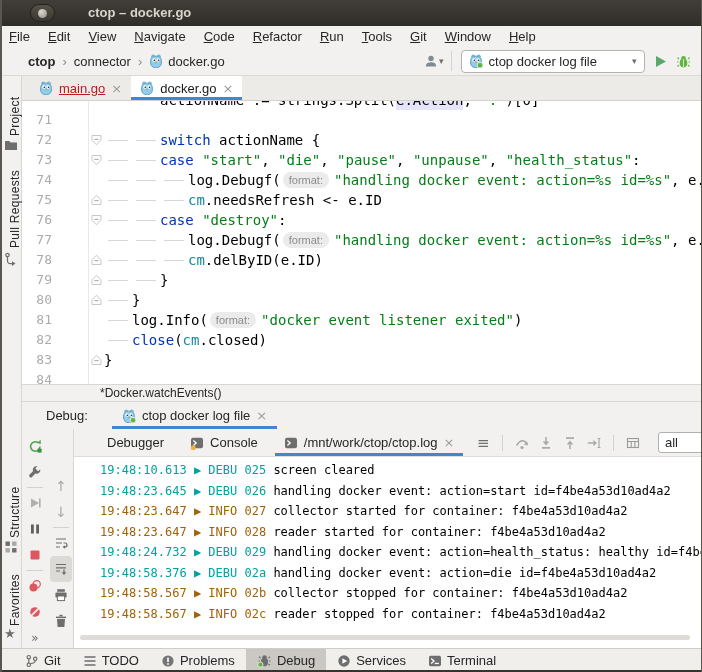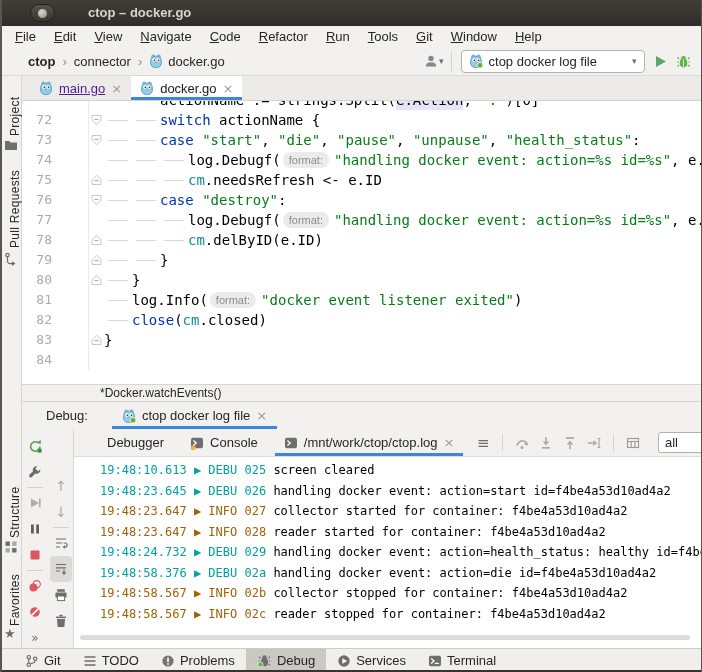--- a/index.html
+++ b/index.html
@@ -15,21 +15,21 @@
             background:linear-gradient(#413d38,#302d29);}
   .win-btn{position:absolute;left:30px;top:4px;width:25px;height:18px;border-radius:9px;
            background:linear-gradient(#565249,#3a3731);border:1px solid #24221f;}
   .win-btn i{position:absolute;left:7px;top:4px;width:9px;height:9px;border-radius:50%;
              background:radial-gradient(circle at 35% 30%,#ddd9d1,#8f8b83);}
   #win-title{position:absolute;left:88px;top:0;line-height:26px;color:#d9d5cd;
              font-size:13px;font-weight:bold;}
 
   
   #menubar{position:absolute;left:0;top:26px;width:702px;height:21px;background:#f3f1ef;
-           padding-left:6px;white-space:nowrap;}
+           white-space:nowrap;}
   .menu-item{display:inline-block;padding:0 9px;line-height:21px;font-size:13px;color:#262626;cursor:default;}
   .menu-item::first-letter{text-decoration:underline;}
 
   
   #toolbar{position:absolute;left:0;top:47px;width:702px;height:29px;background:#f3f1ef;
            border-bottom:1px solid #dcd9d5;}
   #breadcrumb{position:absolute;left:28px;top:0;height:28px;display:flex;align-items:center;
               font-size:13px;color:#262626;}
   #breadcrumb .crumb-root{font-weight:bold;}
   .crumb-sep{color:#8d8d8d;padding:0 7px;font-size:13px;}
@@ -216,21 +216,21 @@
             <circle cx="4.2" cy="2.6" r="1.6" fill="#8fcdec" stroke="#5e9bbd" stroke-width=".8"></circle>
             <circle cx="9.8" cy="2.6" r="1.6" fill="#8fcdec" stroke="#5e9bbd" stroke-width=".8"></circle>
             <rect x="1.6" y="2.2" width="10.8" height="11.4" rx="4.6" fill="#8fcdec" stroke="#5e9bbd" stroke-width=".9"></rect>
             <circle cx="4.9" cy="6" r="1.7" fill="#fff"></circle>
             <circle cx="9.1" cy="6" r="1.7" fill="#fff"></circle>
             <circle cx="5.3" cy="6.3" r=".8" fill="#1d1d1d"></circle>
             <circle cx="9.5" cy="6.3" r=".8" fill="#1d1d1d"></circle>
             <ellipse cx="7" cy="8.6" rx="1.2" ry=".8" fill="#c9a66b"></ellipse>
           </svg>
         </span>
-        <span style="color: #4c1d95; text-decoration: underline;">main.go</span>
+        <span style="color: #b91c1c; text-decoration: underline;">main.go</span>
         <span class="tab-close"></span>
       </div>
       <div class="etab active">
         <span class="dt-ico">
           <svg width="14" height="14" viewBox="0 0 14 14" xmlns="http://www.w3.org/2000/svg">
             <circle cx="4.2" cy="2.6" r="1.6" fill="#8fcdec" stroke="#5e9bbd" stroke-width=".8"></circle>
             <circle cx="9.8" cy="2.6" r="1.6" fill="#8fcdec" stroke="#5e9bbd" stroke-width=".8"></circle>
             <rect x="1.6" y="2.2" width="10.8" height="11.4" rx="4.6" fill="#8fcdec" stroke="#5e9bbd" stroke-width=".9"></rect>
             <circle cx="4.9" cy="6" r="1.7" fill="#fff"></circle>
             <circle cx="9.1" cy="6" r="1.7" fill="#fff"></circle>
@@ -278,20 +278,21 @@
         <span class="vlabel" style="top: 478px; height: 72px;">Favorites</span>
         <span class="star-glyph" style="top: 550px;">★</span>
       </div>
     </div>
 
   <div id="editor">
     <div id="partial-top">
         <div class="ln"><span class="lnum"></span><span class="foldcol"></span><span class="icell"></span><span class="icell"></span><span class="tok-pl">actionName := strings.Split(</span><span class="tok-hl">e.Action</span><span class="tok-pl">, </span><span class="tok-str">":"</span><span class="tok-pl">)[0]</span></div>
       </div>
     <div id="code-lines">
+        <div class="ln"><span class="lnum">71</span><span class="foldcol"></span></div>
         <div class="ln"><span class="lnum">72</span><span class="foldcol"><svg width="11" height="12" viewBox="0 0 11 12" xmlns="http://www.w3.org/2000/svg">
               <path d="M1 1.5 H10 V6.2 L5.5 10.8 L1 6.2 Z" fill="#fcfcfc" stroke="#c9c9c9"></path>
               <path d="M3.4 5.4 H7.6" stroke="#ababab"></path>
             </svg></span><span class="icell"><span class="idash"></span></span><span class="icell"><span class="idash"></span></span><span class="tok-kw">switch</span><span class="tok-pl"> actionName {</span></div>
         <div class="ln"><span class="lnum">73</span><span class="foldcol"><svg width="11" height="12" viewBox="0 0 11 12" xmlns="http://www.w3.org/2000/svg">
               <path d="M1 1.5 H10 V6.2 L5.5 10.8 L1 6.2 Z" fill="#fcfcfc" stroke="#c9c9c9"></path>
               <path d="M3.4 5.4 H7.6" stroke="#ababab"></path>
             </svg></span><span class="icell"><span class="idash"></span></span><span class="icell"><span class="idash"></span></span><span class="tok-kw">case</span><span class="tok-pl"> </span><span class="tok-str">"start"</span><span class="tok-pl">, </span><span class="tok-str">"die"</span><span class="tok-pl">, </span><span class="tok-str">"pause"</span><span class="tok-pl">, </span><span class="tok-str">"unpause"</span><span class="tok-pl">, </span><span class="tok-str">"health_status"</span><span class="tok-pl">:</span></div>
         <div class="ln"><span class="lnum">74</span><span class="foldcol"></span><span class="icell"><span class="idash"></span></span><span class="icell"><span class="idash"></span></span><span class="icell"><span class="idash"></span></span><span class="tok-pl">log.Debugf(</span><span class="tok-hint">format:</span><span class="tok-str">"handling docker event: action=%s id=%s"</span><span class="tok-pl">, e.Action, e.ID)</span></div>
         <div class="ln"><span class="lnum">75</span><span class="foldcol"><svg width="11" height="12" viewBox="0 0 11 12" xmlns="http://www.w3.org/2000/svg">

